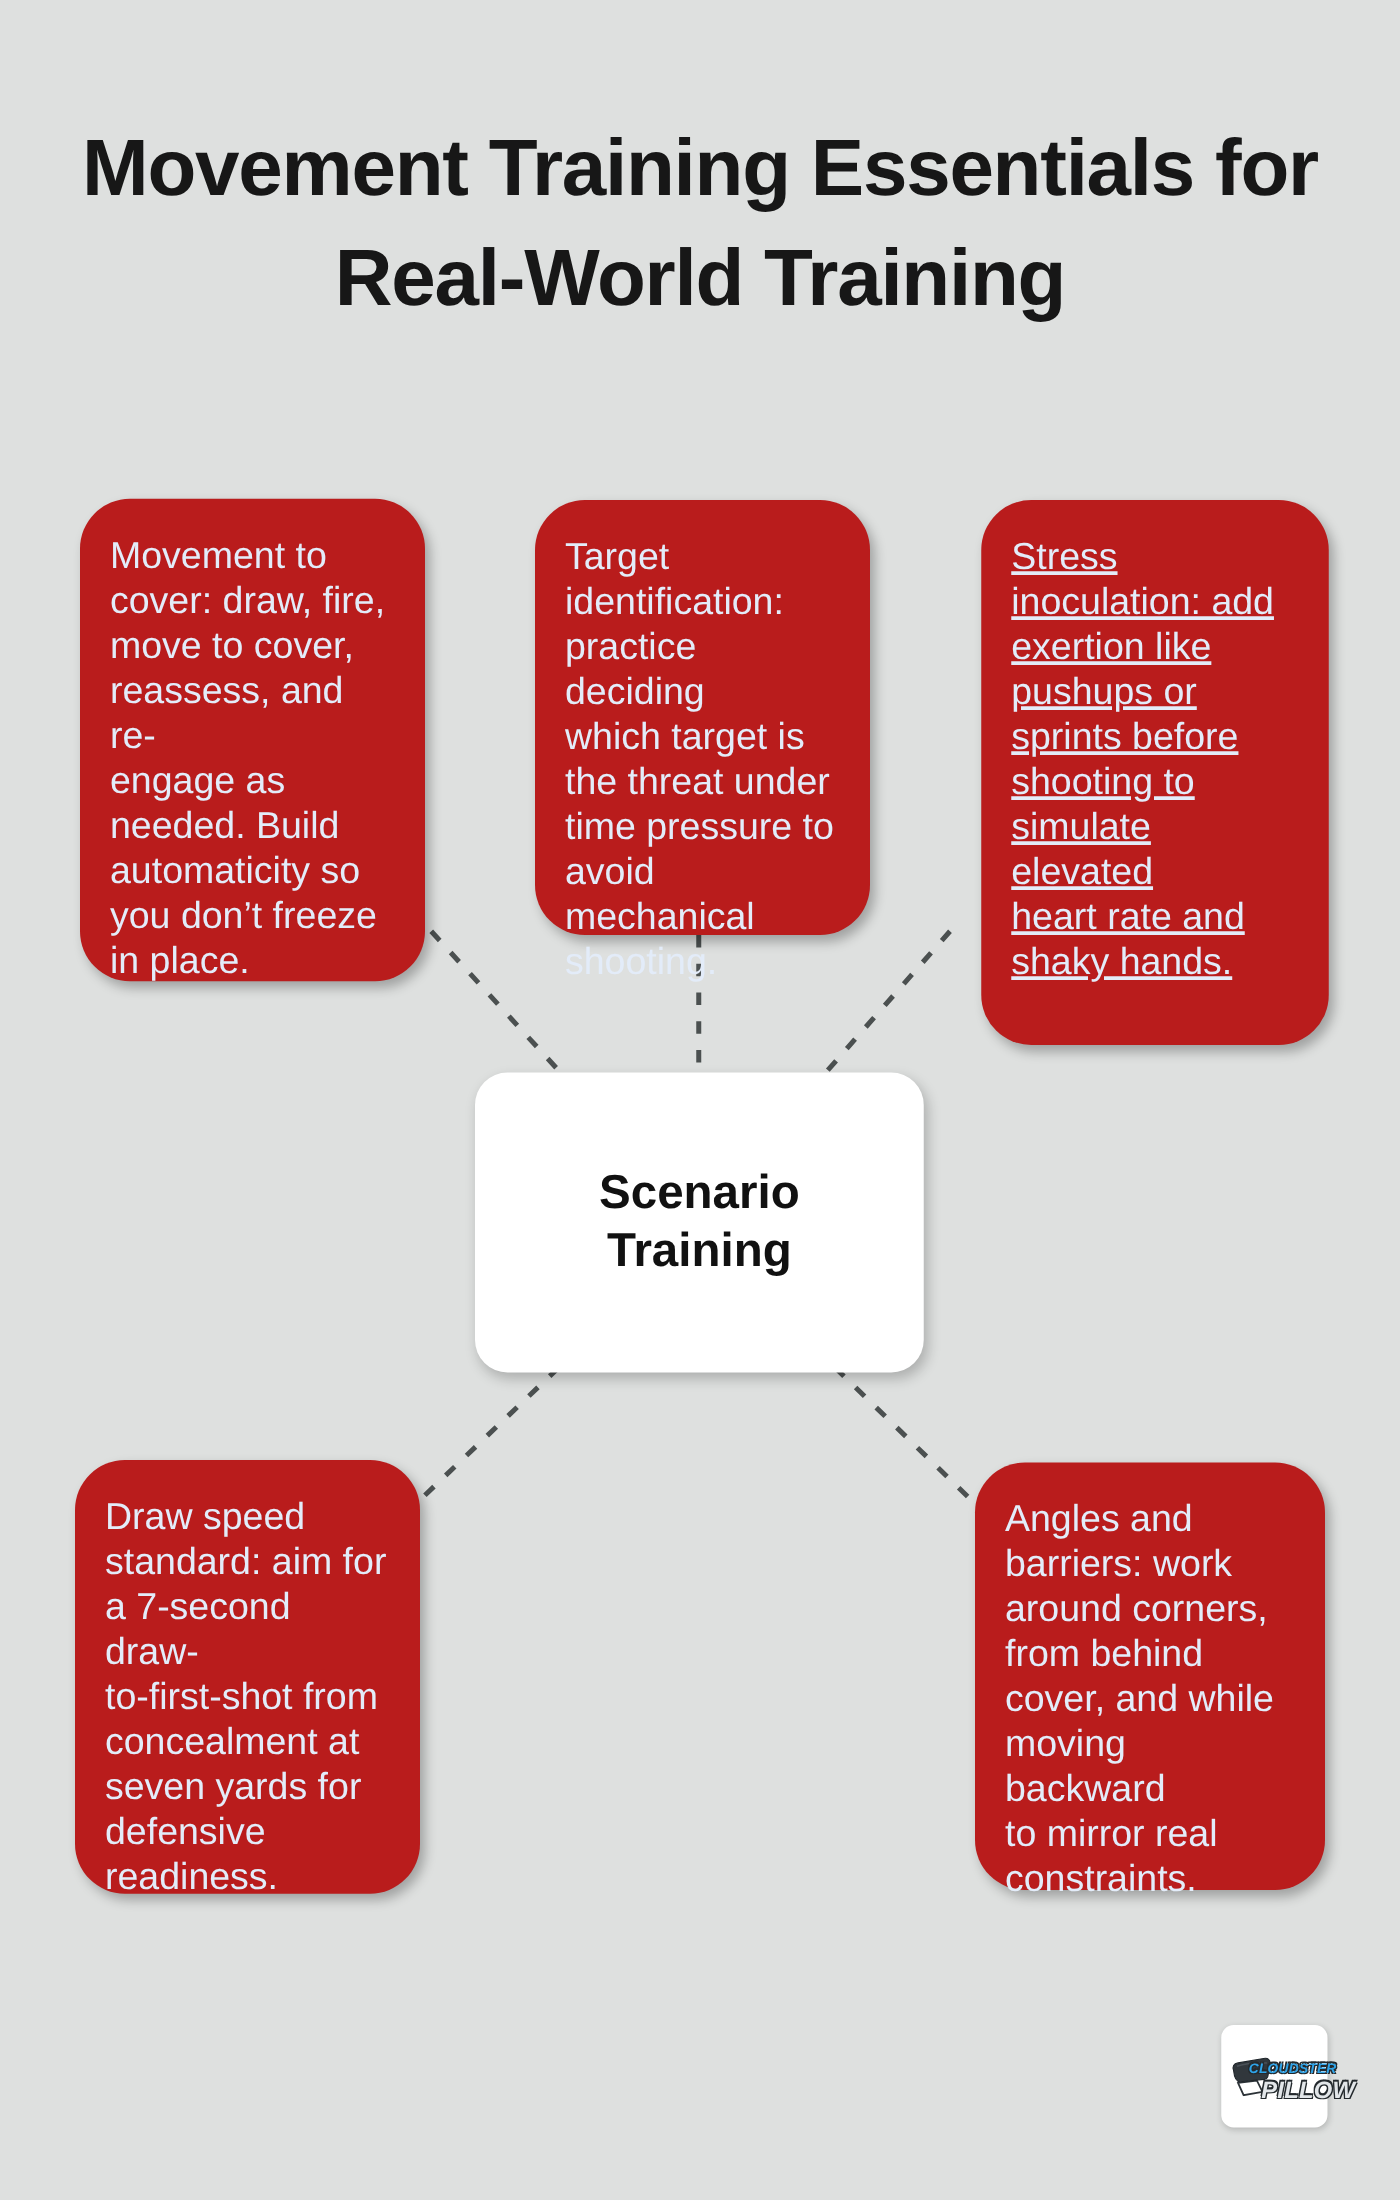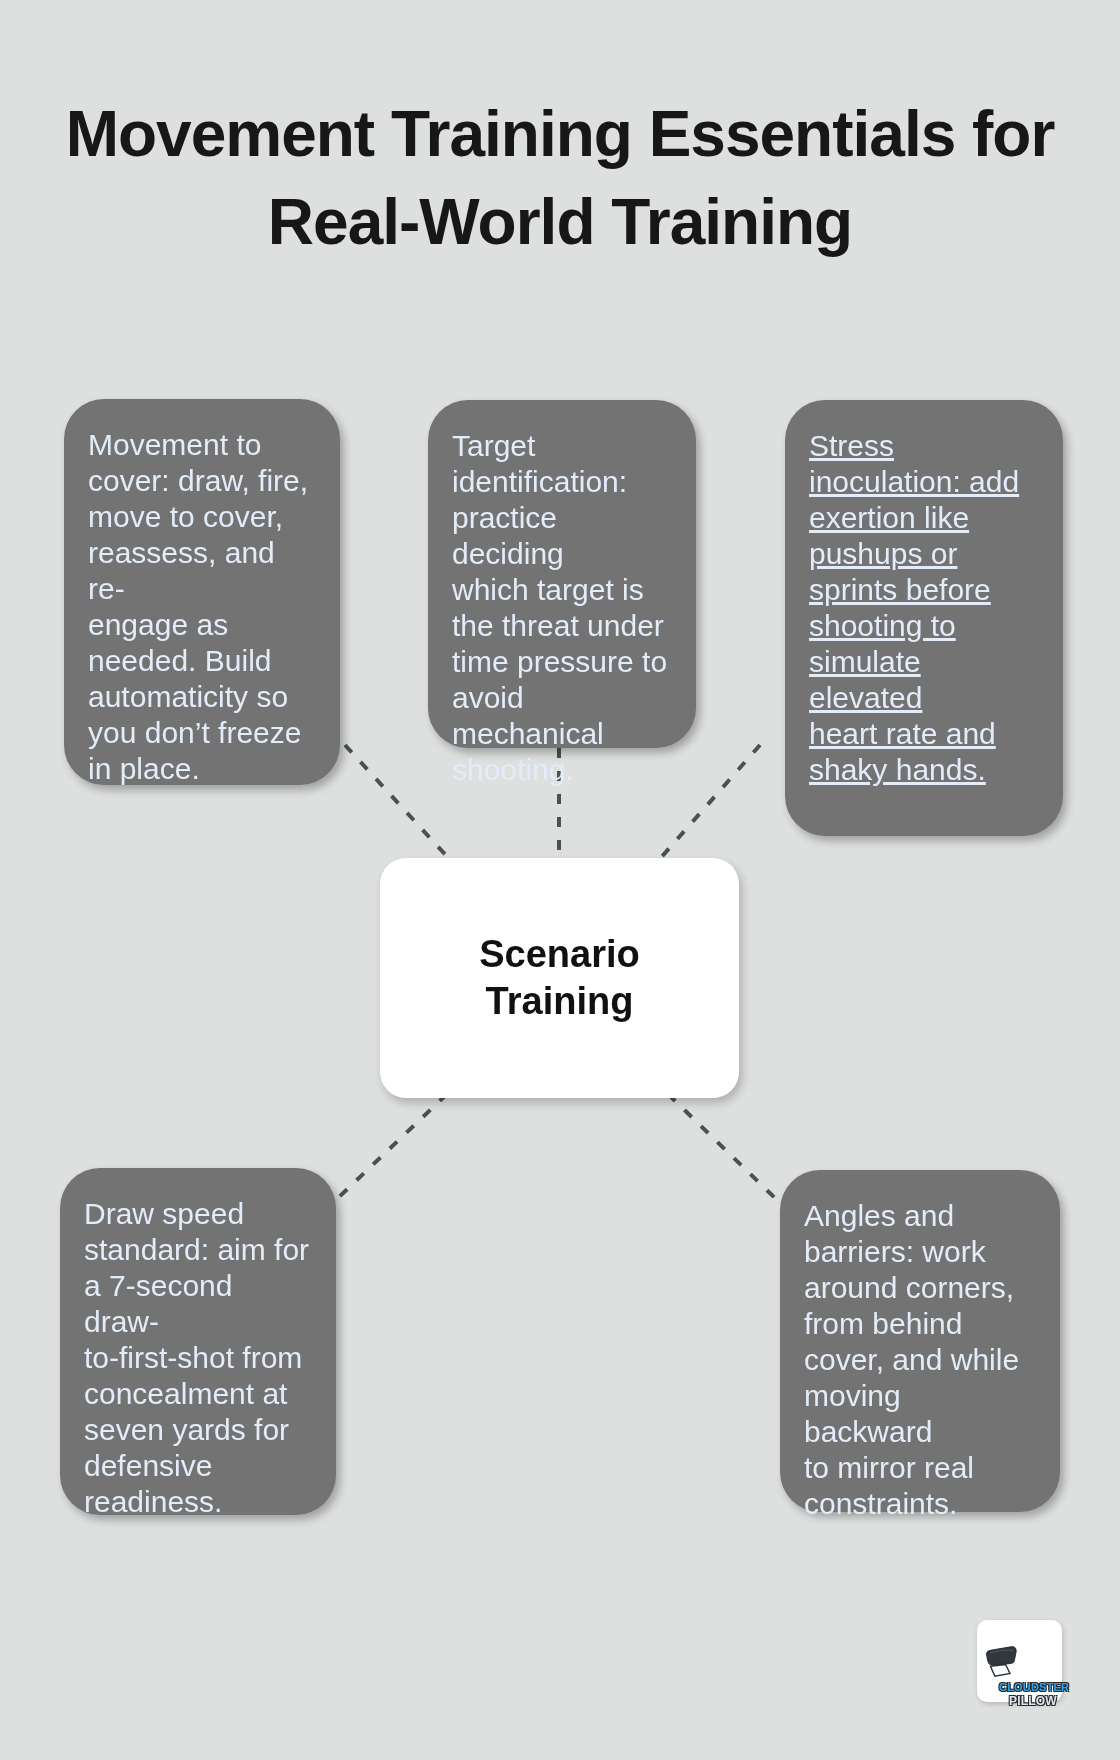--- a/index.html
+++ b/index.html
@@ -30,21 +30,21 @@
     pointer-events:none;
   }
   svg.connectors line{
     stroke:#4b5050;
     stroke-width:4;
     stroke-dasharray:10 13;
     fill:none;
   }
   .node{
     position:absolute;
-    background:#737373;
+    background:#b91c1c;
     border-radius:40px;
     box-shadow:4px 5px 9px rgba(0,0,0,0.28);
     color:#e3ecf9;
   }
   .node p{
     margin:0;
     padding:28px 24px 24px 24px;
     font-size:30px;
     line-height:36px;
     white-space:pre-line;
@@ -78,33 +78,33 @@
     border-radius:10px;
     box-shadow:1px 2px 5px rgba(0,0,0,0.18);
   }
   .logo .pillow-icon{
     position:absolute;
     left:7px;top:25px;width:36px;height:32px;
   }
   .logo-word{
     position:absolute;
     font-weight:700;
+    font-style:italic;
     text-shadow:-1px -1px 0 #242a2e,1px -1px 0 #242a2e,-1px 1px 0 #242a2e,1px 1px 0 #242a2e;
     letter-spacing:0.2px;
     white-space:nowrap;
-    margin-top:32px;
   }
   .logo-cloudster{
     left:22px;top:29px;
     font-size:11px;
     color:#2ea3e8;
   }
   .logo-pillow{
     left:32px;top:42px;
-    font-size:12px;
+    font-size:19px;
     color:#e2e6e9;
   }
 </style>
 </head>
 <body>
 
 <div class="page">
 
   <div class="title">
     <div>Movement Training Essentials for</div>

